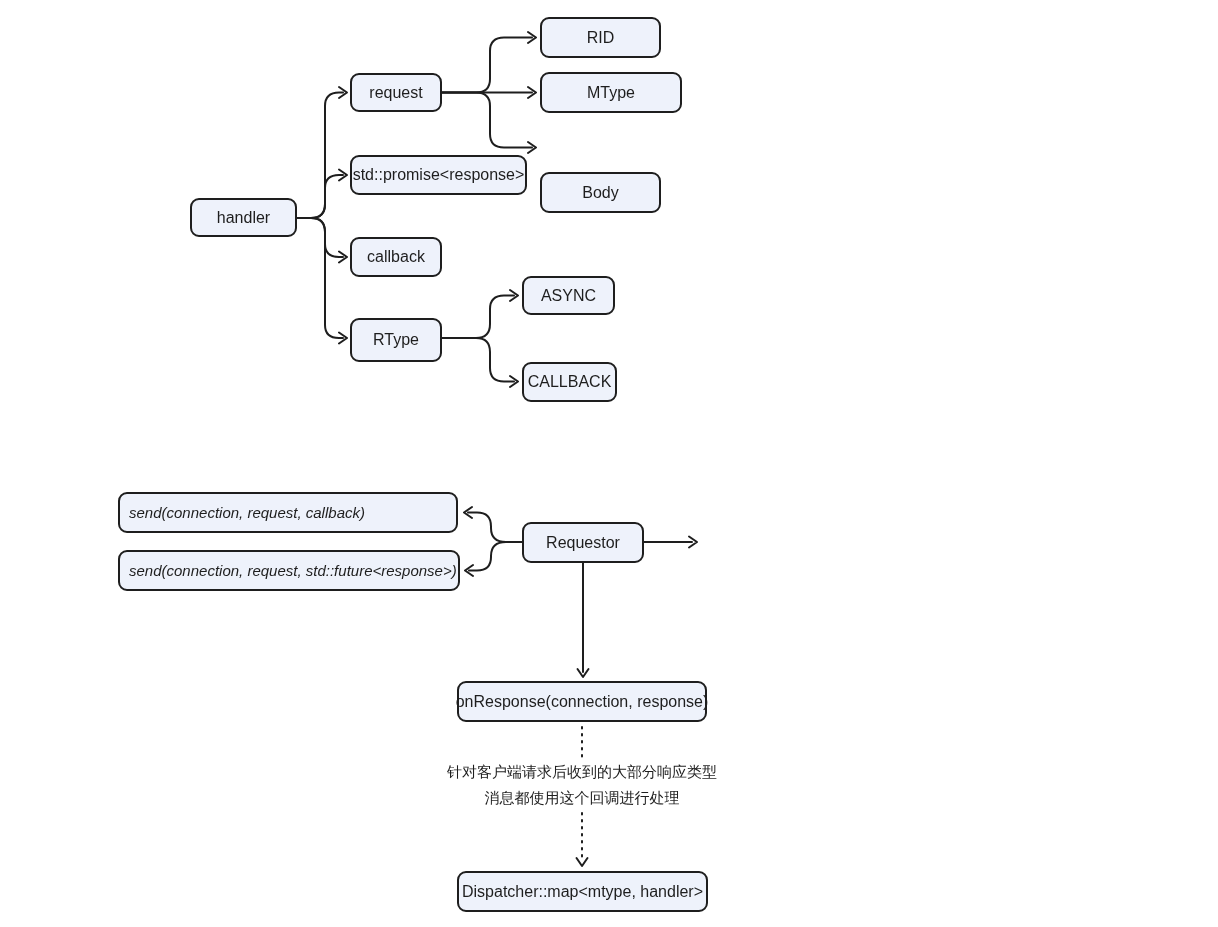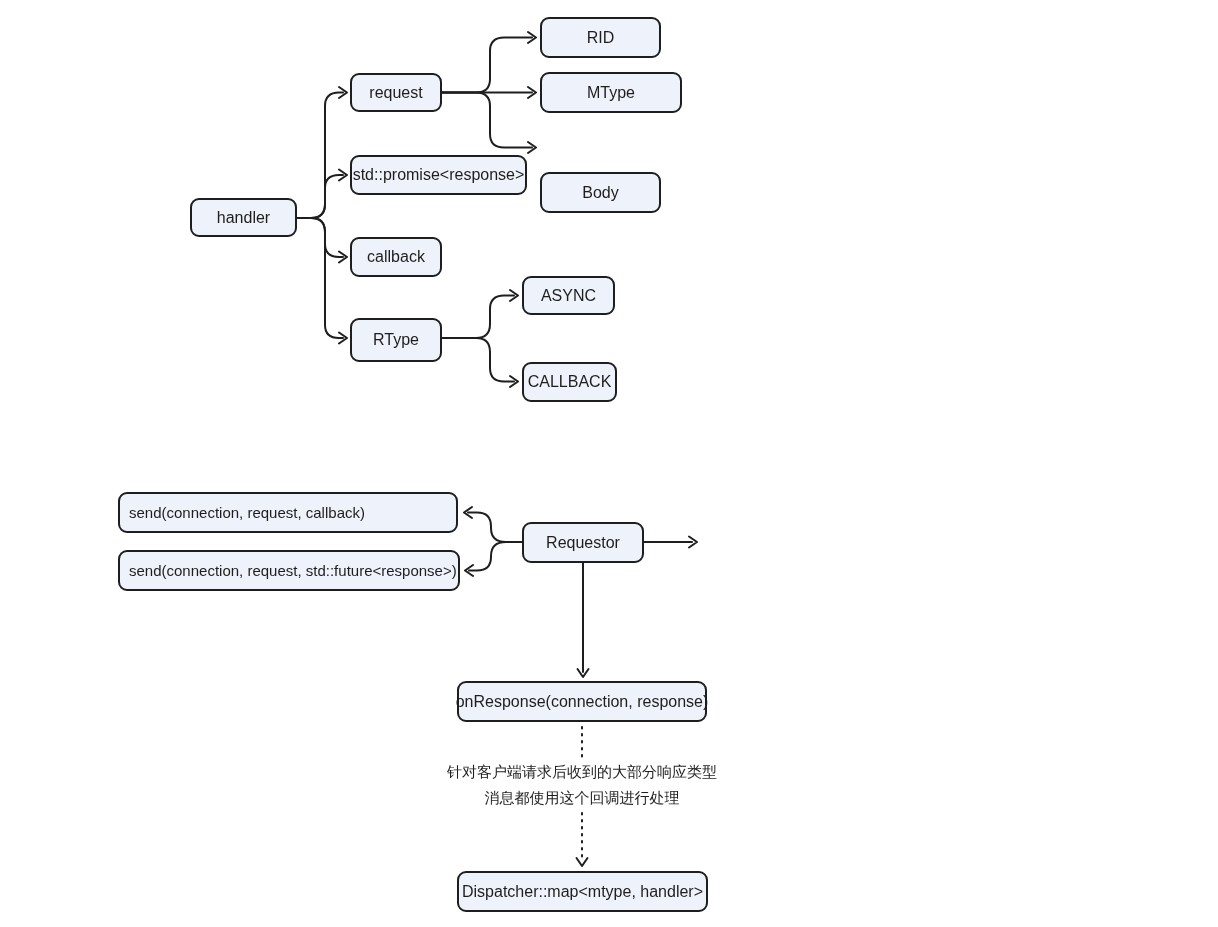--- a/index.html
+++ b/index.html
@@ -48,20 +48,21 @@
     border: 2px solid #1e1e1e;
     border-radius: 9px;
     font-size: 16px;
     white-space: nowrap;
     line-height: 1;
   }
   .node.align-left {
     justify-content: flex-start;
     padding-left: 9px;
     font-size: 15px;
+    font-style: italic;
   }
   
   .n-describe   { left:190px; top:198px; width:107px; height:39px; }
   .n-request    { left:350px; top:73px;  width:92px;  height:39px; }
   .n-promise    { left:350px; top:155px; width:177px; height:40px; }
   .n-callback   { left:350px; top:237px; width:92px;  height:40px; }
   .n-rtype      { left:350px; top:318px; width:92px;  height:44px; }
   .n-rid        { left:540px; top:17px;  width:121px; height:41px; }
   .n-mtype      { left:540px; top:72px;  width:142px; height:41px; }
   .n-body       { left:540px; top:127px; width:121px; height:41px;margin-top:45px; }

